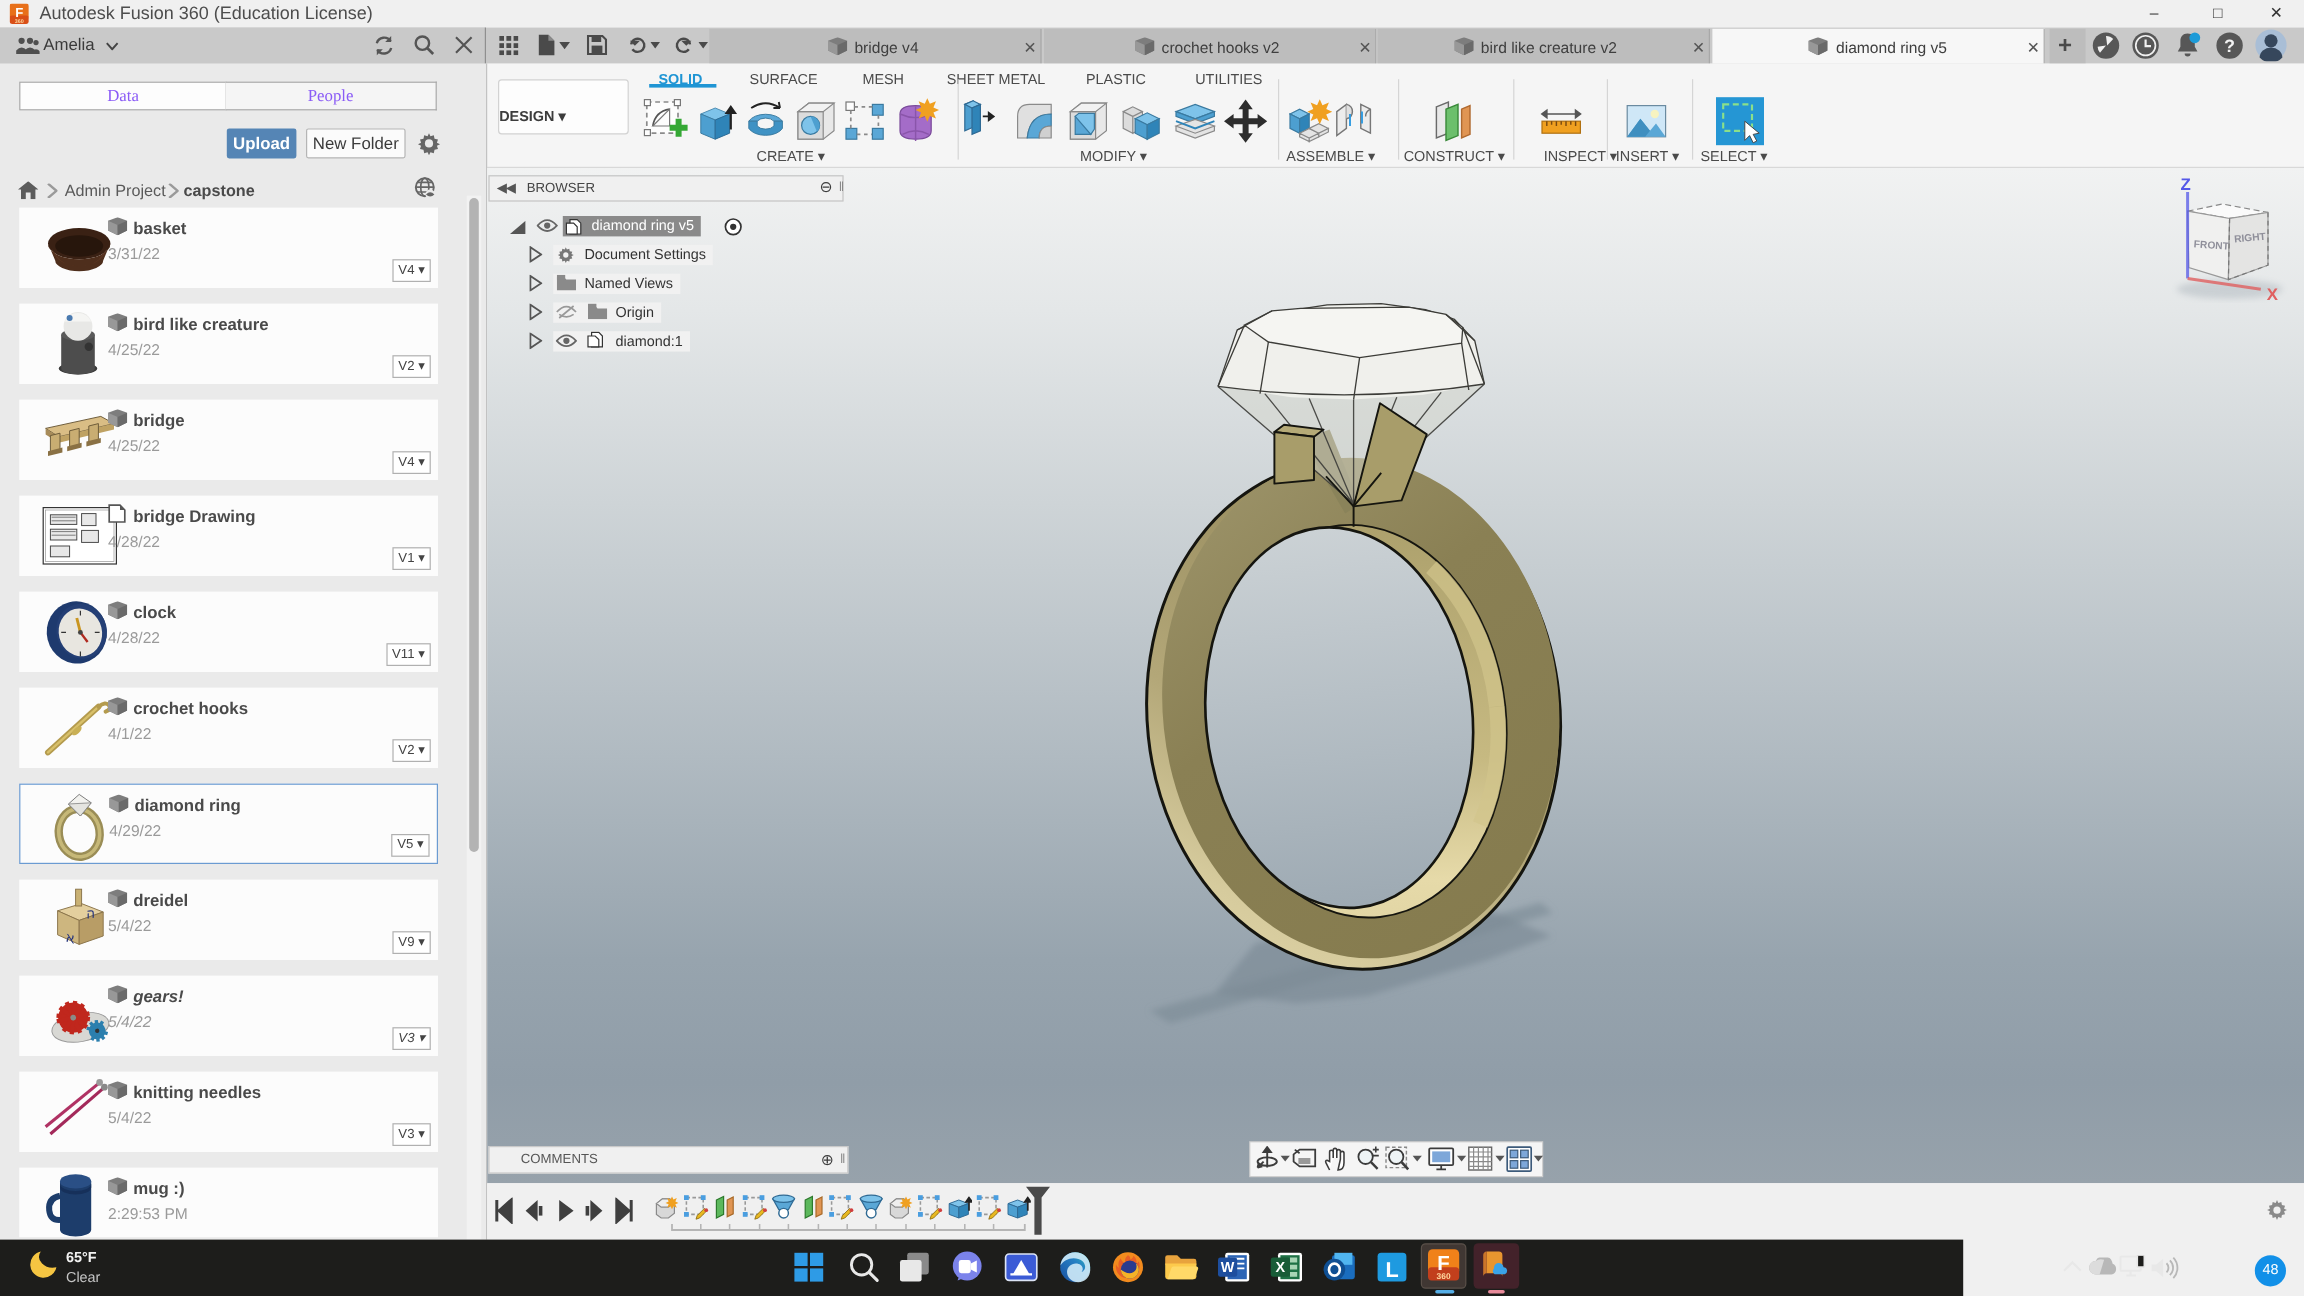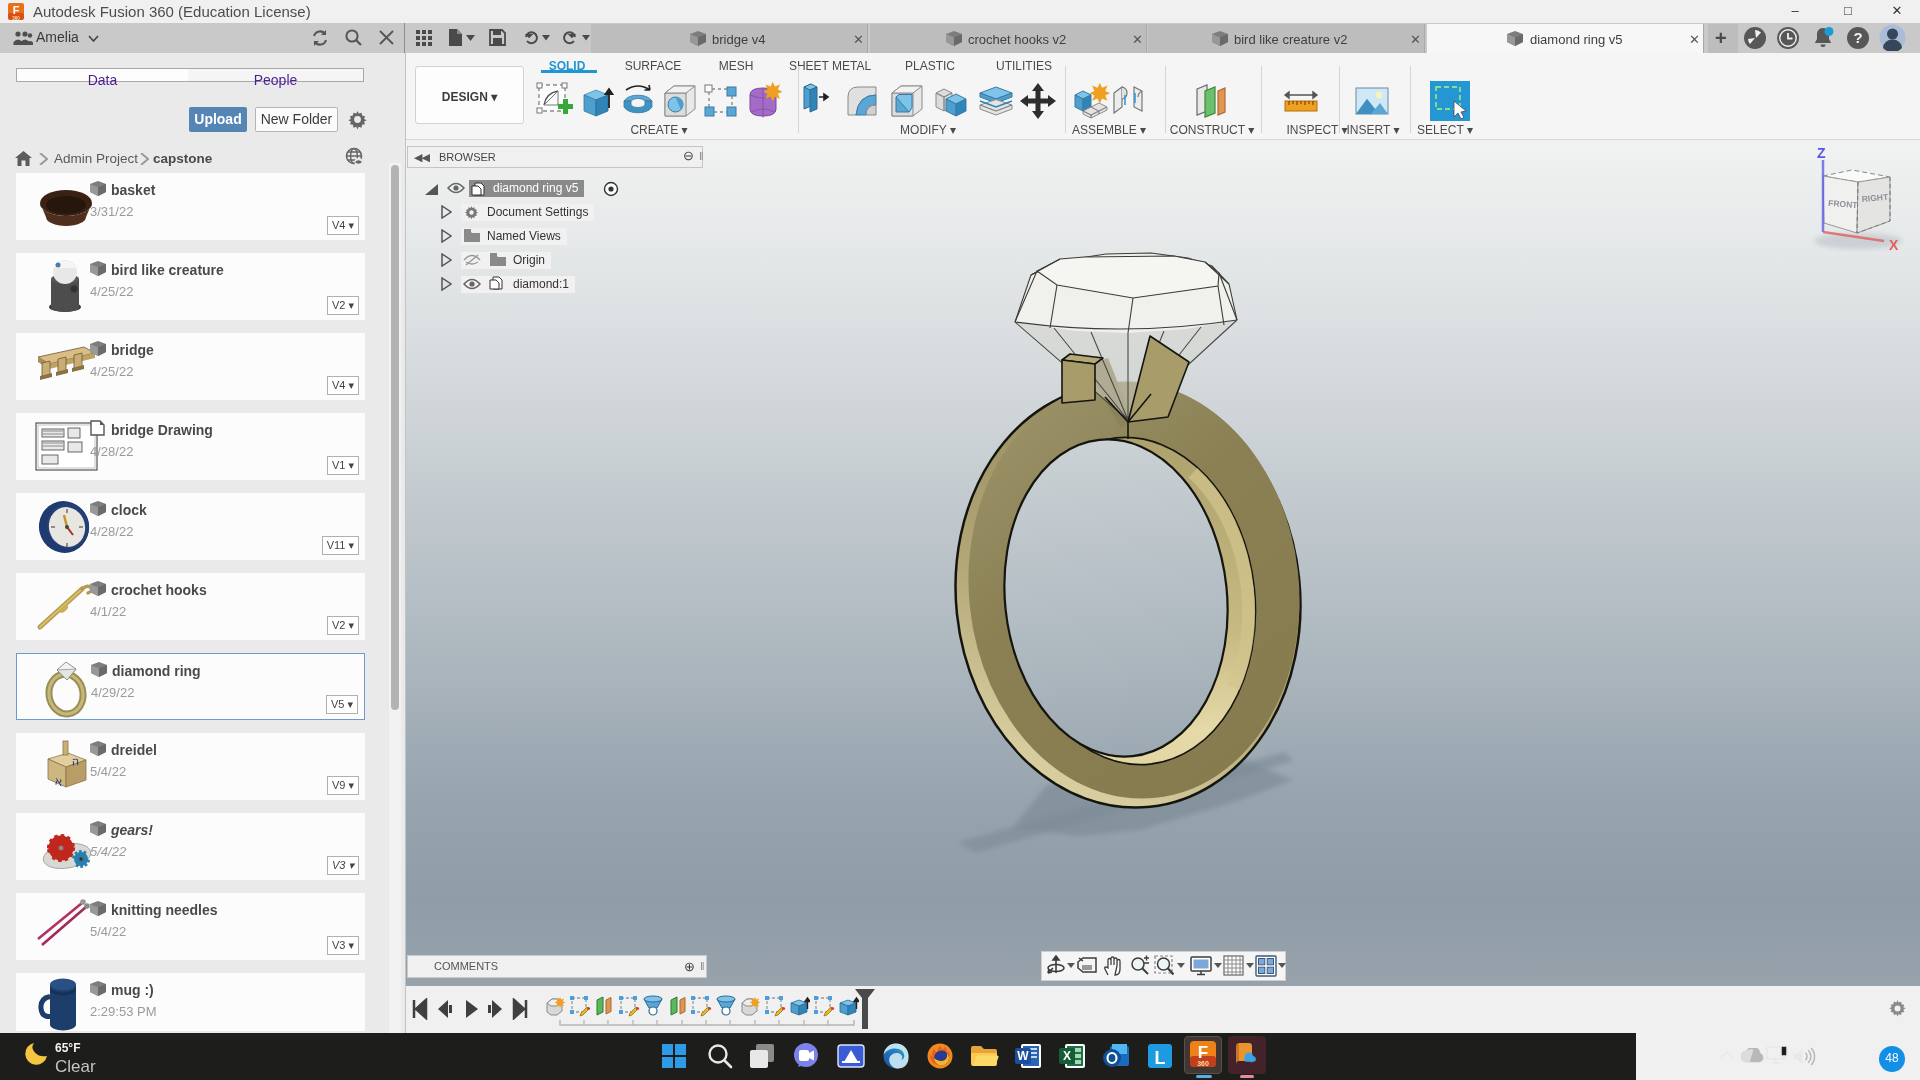--- a/index.html
+++ b/index.html
@@ -13,32 +13,32 @@
 
 #appbar { position:absolute; left:0; top:23px; width:1920px; height:30px; background:#c9c9c9; }
 #appbar .leftzone { position:absolute; left:0; top:0; width:405px; height:30px; background:#c9c9c9; border-right:1px solid #8f8f8f; }
 .amelia { position:absolute; left:36px; top:6px; font-size:14px; color:#3a3a3a; }
 .tab { position:absolute; top:1px; height:29px; background:#bdbdbd; box-shadow:inset -1px 0 0 #a8a8a8; }
 .tab.active { background:#f7f7f7; }
 .tab .tlabel { position:absolute; top:8px; font-size:13px; color:#3f3f3f; white-space:nowrap; }
 .tab .tx { position:absolute; top:8px; font-size:13px; color:#555; }
 
 #panel { position:absolute; left:0; top:53px; width:405px; height:980px; background:#eaeaea; }
-.segbtn { position:absolute; top:15px; height:14px; border:1px solid #a8a8a8; font-size:14px; color:#4c1d95; text-align:center; line-height:23px; background:#f5f5f5; }
+.segbtn { position:absolute; top:15px; height:24px; border:1px solid #a8a8a8; font-size:14px; color:#8b5cf6; text-align:center; line-height:23px; background:#f5f5f5;font-family:Liberation Serif, serif; }
 #upload { position:absolute; left:189px; top:54px; width:58px; height:25px; background:#5585b5; color:#fff; font-weight:bold; font-size:14px; text-align:center; line-height:25px; border-radius:2px; }
 #newfolder { position:absolute; left:255px; top:54px; width:83px; height:25px; background:#fbfbfb; border:1px solid #b5b5b5; color:#3c3c3c; font-size:14px; text-align:center; line-height:23px; border-radius:2px; }
 .bcrumb { position:absolute; top:98px; font-size:13.5px; color:#5a5a5a; }
 .card { position:absolute; left:16px; width:349px; height:67px; background:#fcfcfc; }
 .card .nm { position:absolute; left:95px; top:9px; font-size:14px; font-weight:bold; color:#4a4a4a; }
 .card .dt { position:absolute; left:74px; top:31px; font-size:13px; color:#9a9a9a; }
 .card .ver { position:absolute; right:6px; bottom:5px; height:19px; border:1px solid #b0b0b0; background:#fff; font-size:11px; color:#444; line-height:17px; padding:0 4px; }
 .thumb { position:absolute; left:18px; top:2px; width:65px; height:63px; }
 
 #ribbon { position:absolute; left:406px; top:53px; width:1514px; height:87px; background:#f5f5f5; border-bottom:1px solid #d8d8d8; }
-#design { position:absolute; left:9px; top:13px; width:109px; height:58px; background:#fdfdfd; border:1px solid #d2d2d2; border-radius:3px; font-size:12px; font-weight:bold; color:#3c3c3c; text-align:center; line-height:60px; }
+#design { position:absolute; left:9px; top:13px; width:109px; height:46px; background:#fdfdfd; border:1px solid #d2d2d2; border-radius:3px; font-size:12px; font-weight:bold; color:#3c3c3c; line-height:60px; }
 .rtab { position:absolute; top:6px; font-size:12px; color:#4a4a4a; }
 .rgrp { position:absolute; top:70px; font-size:12px; color:#4a4a4a; }
 .rdiv { position:absolute; top:13px; width:1px; height:67px; background:#d5d5d5; }
 .ricon { position:absolute; top:28px; width:40px; height:40px; }
 
 #viewport { position:absolute; left:406px; top:140px; width:1514px; height:846px;
   background:linear-gradient(180deg,#f1f2f2 0%,#e4e7e8 14%,#ced4d7 33%,#b0bac1 58%,#97a4ae 78%,#909da8 90%,#97a2ab 100%); }
 
 #browser { position:absolute; left:1px; top:6px; width:300px; height:160px; }
 #bhead { width:296px; height:22px; background:#f0f0f0; border:1px solid #c4c4c4; font-size:11px; color:#444; line-height:20px; }
@@ -934,21 +934,21 @@
     <path fill="#8a8a8a" d="M9.5 1 l1.1 2.4 2.5 -0.8 0.5 2.6 2.6 0.5 -0.8 2.5 2.4 1.1 -2.4 1.1 0.8 2.5 -2.6 0.5 -0.5 2.6 -2.5 -0.8 -1.1 2.4 -1.1 -2.4 -2.5 0.8 -0.5 -2.6 -2.6 -0.5 0.8 -2.5 -2.4 -1.1 2.4 -1.1 -0.8 -2.5 2.6 -0.5 0.5 -2.6 2.5 0.8 z"></path>
     <circle cx="9.5" cy="9.5" r="3" fill="#f0f0f0"></circle>
   </svg>
 </div>
 
 <div id="taskbar">
   <svg style="position:absolute;left:24px;top:9px" width="24" height="26" viewBox="0 0 24 26">
     <path d="M10 1 a11 11 0 1 0 13 13 a11.5 9 0 0 1 -13 -13 z" fill="#f5c542"></path>
   </svg>
   <div style="position:absolute;left:55px;top:8px;font-size:12px;font-weight:bold;color:#f2f2f2;">65°F</div>
-  <div style="position:absolute;left:55px;top:24px;font-size:17px;color:#c4c4c4;">Clear</div>
+  <div style="position:absolute;left:55px;top:24px;font-size:12px;color:#c4c4c4;">Clear</div>
 
   <svg class="tkicon" style="left:658px;" viewBox="0 0 32 32">
         <g fill="#2e9be6">
           <rect x="4" y="4" width="11" height="11"></rect>
           <rect x="17" y="4" width="11" height="11"></rect>
           <rect x="4" y="17" width="11" height="11"></rect>
           <rect x="17" y="17" width="11" height="11"></rect>
         </g>
       </svg>
   <svg class="tkicon" style="left:704px;" viewBox="0 0 32 32">

